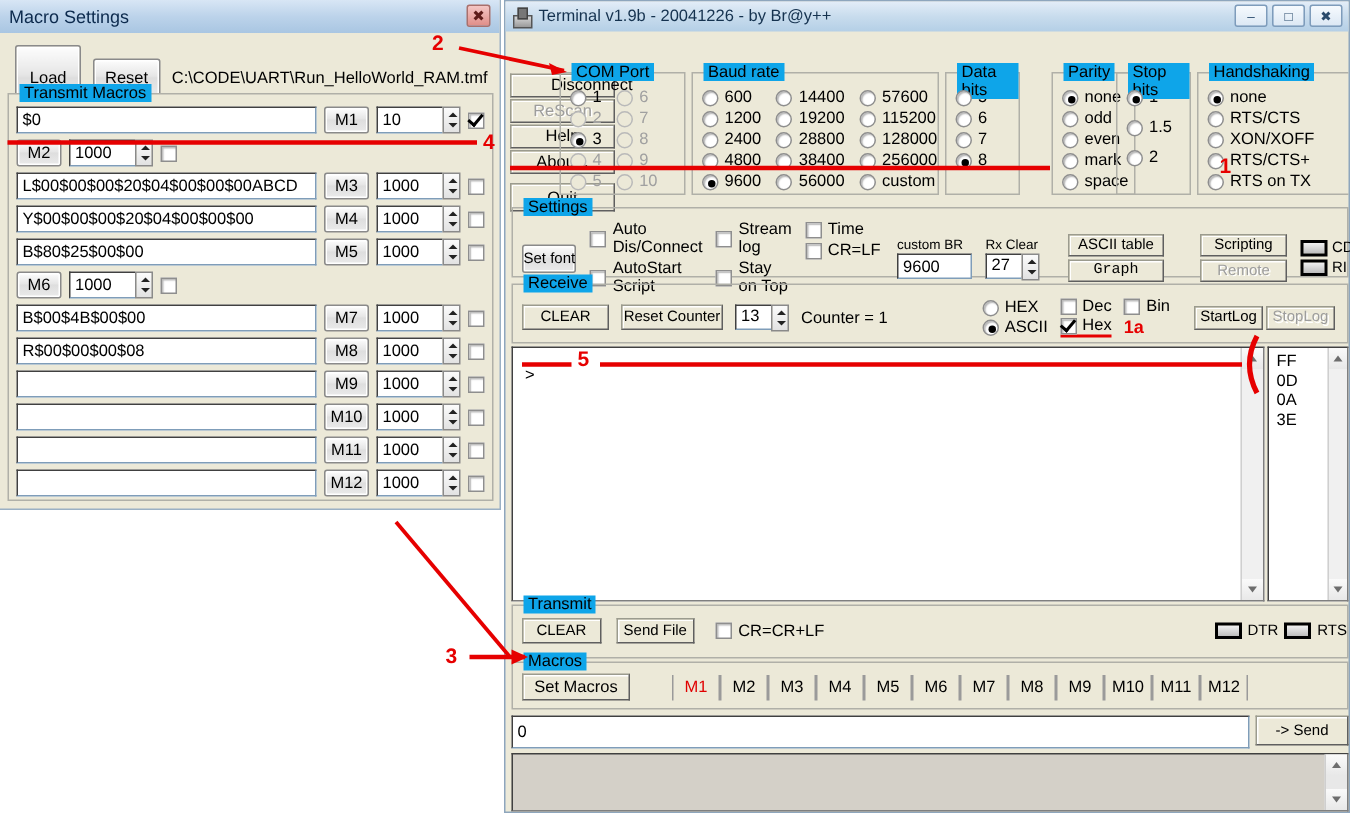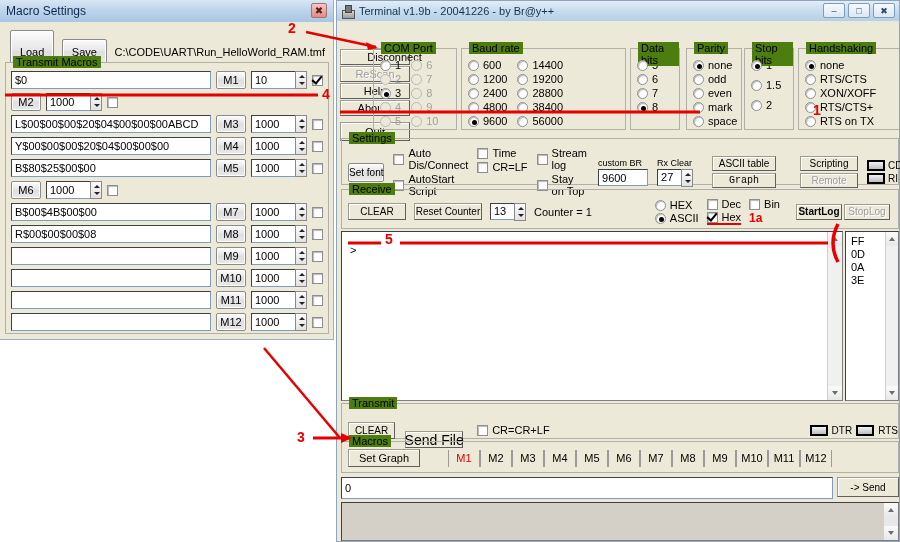--- a/index.html
+++ b/index.html
@@ -43,21 +43,21 @@
     padding:1px 3px;
     display:flex; align-items:center;
     overflow:hidden; white-space:nowrap;
   }
   .group {
     border:1px solid #b0b0a8;
     position:absolute;
   }
   .group > .glabel {
     position:absolute; top:-7px; left:7px;
-    background:#4d7c0f; padding:0 3px; font-size:11px;
+    background:#0ea5e9; padding:0 3px; font-size:11px;
   }
   .radio { width:11px; height:11px; border-radius:50%;
            background:#fff; border:1px solid #8e8e8e;
            box-shadow: inset 1px 1px 1px rgba(0,0,0,.28);
            display:inline-block; position:relative; flex:none; }
   .radio.on::after { content:""; position:absolute; left:3px; top:3px;
            width:5px; height:5px; border-radius:50%; background:#000; }
   .radio.dim { background:#ece9d8; border-color:#b9b9b9; box-shadow:none;}
   .chk { width:11px; height:11px; background:#fff; border:1px solid #8e8e8e;
          box-shadow: inset 1px 1px 1px rgba(0,0,0,.28);
@@ -144,21 +144,21 @@
      background:linear-gradient(#d8d8d8,#9a9a9a);border:1px solid #555;}
   .termicon::after{content:"";position:absolute;left:4px;top:0px;width:5px;height:6px;
      background:#777;border:1px solid #444;}
 
   #term-body { position:relative; flex:1; }
 
   
   #g-comport { left:36px; top:27px; width:84px; height:82px;}
   #g-baud    { left:124px; top:27px; width:165px; height:82px;}
   #g-databits{ left:293px; top:27px; width:50px; height:82px;}
-  #g-parity  { left:349px; top:27px; width:56px; height:82px;}
+  #g-parity  { left:364px; top:27px; width:56px; height:82px;}
   #g-stopbits{ left:407px; top:27px; width:50px; height:82px;}
   #g-hand    { left:461px; top:27px; width:101px; height:82px; border-right:none;}
   #g-settings{ left:4px; top:117px; width:558px; height:47px;}
   #g-receive { left:4px; top:168px; width:558px; height:40px;}
   #g-transmit{ left:4px; top:382px; width:558px; height:36px;}
   #g-macros  { left:4px; top:420px; width:558px; height:32px;}
 
   .grid2 { display:flex; padding:10px 5px 0 6px; gap:10px; }
   .gcol { display:flex; flex-direction:column; gap:2px; }
 
@@ -203,21 +203,21 @@
 
 <div id="macrowin">
 
   <div id="macro-titlebar">
     <span>Macro Settings</span>
     <div id="macro-close">✖</div>
   </div>
 
   <div id="macro-top">
     <div class="btn" style="width:76px;height:44px;">Load</div>
-    <div class="btn" style="width:76px;height:26px;">Save</div>
+    <div class="btn" style="width:76px;height:26px;">Reset</div>
     <span style="font-size:11px;">C:\CODE\UART\Run_HelloWorld_RAM.tmf</span>
   </div>
 
   <div class="group" id="macrolist-group">
     <span class="glabel">Transmit Macros</span>
     <div id="macro-rows" style="padding-top:6px;">
         <div class="macro-row">
           <div class="tfield mtext">$0</div>
           <div class="btn mname">M1</div>
           <div style="display:flex;">
@@ -473,20 +473,42 @@
               <span class="radio"></span>
               <span class="">28800</span>
             </div>
             <div class="rline">
               <span class="radio"></span>
               <span class="">38400</span>
             </div>
             <div class="rline">
               <span class="radio"></span>
               <span class="">56000</span>
+            </div>
+          </div>
+          <div class="gcol">
+            <div class="rline">
+              <span class="radio"></span>
+              <span class="">57600</span>
+            </div>
+            <div class="rline">
+              <span class="radio"></span>
+              <span class="">115200</span>
+            </div>
+            <div class="rline">
+              <span class="radio"></span>
+              <span class="">128000</span>
+            </div>
+            <div class="rline">
+              <span class="radio"></span>
+              <span class="">256000</span>
+            </div>
+            <div class="rline">
+              <span class="radio"></span>
+              <span class="">custom</span>
             </div>
           </div>
         </div>
     </div>
 
     <div class="group" id="g-databits">
       <span class="glabel">Data bits</span>
       <div class="grid2" id="databits-col">
           <div class="gcol">
             <div class="rline">
@@ -596,35 +618,35 @@
                 <span>Auto Dis/Connect</span>
               </div>
               <div class="rline">
                 <span class="chk"></span>
                 <span>AutoStart Script</span>
               </div>
             </div>
             <div class="gcol">
               <div class="rline">
                 <span class="chk"></span>
+                <span>Stream log</span>
+              </div>
+              <div class="rline">
+                <span class="chk"></span>
+                <span>Stay on Top</span>
+              </div>
+            </div>
+            <div class="gcol">
+              <div class="rline">
+                <span class="chk"></span>
                 <span>Time</span>
               </div>
               <div class="rline">
                 <span class="chk"></span>
                 <span>CR=LF</span>
-              </div>
-            </div>
-            <div class="gcol">
-              <div class="rline">
-                <span class="chk"></span>
-                <span>Stream log</span>
-              </div>
-              <div class="rline">
-                <span class="chk"></span>
-                <span>Stay on Top</span>
               </div>
             </div>
           </div>
         <div style="display:flex;flex-direction:column;gap:1px;margin-left:2px;">
           <span style="font-size:9px;">custom BR</span>
           <div class="tfield" style="width:50px;height:17px;">9600</div>
         </div>
         <div style="display:flex;flex-direction:column;gap:1px;">
           <span style="font-size:9px;">Rx Clear</span>
           <div style="display:flex;">
@@ -692,21 +714,21 @@
         <div style="display:flex;flex-direction:column;gap:1px;">
           <div class="rline">
               <span class="chk"></span>
             <span>Bin</span>
             </div>
           <div class="rline">
               <span class="ann" style="position:static;font-size:12px;">1a</span>
             </div>
         </div>
         <div style="display:flex;margin-left:8px;gap:2px;">
-          <div class="btn flat" style="width:46px;height:16px;font-size:10px;font-weight:bold;">StartLog</div>
+          <div class="btn flat" style="width:46px;height:16px;font-size:10px;">StartLog</div>
           <div class="btn flat disabled" style="width:46px;height:16px;font-size:10px;">StopLog</div>
         </div>
       </div>
     </div>
 
     <div id="rxarea">
       <div id="rxmain">
         <div id="rxtext">&gt;</div>
         <div class="vscroll">
           <div class="ar up">
@@ -732,38 +754,38 @@
               <span></span>
             </div>
         </div>
       </div>
     </div>
 
     <div class="group" id="g-transmit">
       <span class="glabel">Transmit</span>
       <div style="display:flex;align-items:center;padding:8px 0 0 6px;gap:10px;">
         <div class="btn flat" style="width:58px;height:17px;font-size:10px;">CLEAR</div>
-        <div class="btn flat" style="width:58px;height:17px;font-size:14px;margin-top:19px;">Send File</div>
+        <div class="btn flat" style="width:58px;height:17px;font-size:10px;">Send File</div>
         <div class="rline" style="margin-left:4px;">
           <span class="chk"></span>
           <span>CR=CR+LF</span>
         </div>
         <div style="display:flex;align-items:center;gap:4px;margin-left:250px;">
           <span class="ledbox"></span>
           <span style="font-size:10px;">DTR</span>
           <span class="ledbox"></span>
           <span style="font-size:10px;">RTS</span>
         </div>
       </div>
     </div>
 
     <div class="group" id="g-macros">
       <span class="glabel">Macros</span>
       <div style="display:flex;align-items:center;padding:7px 0 0 6px;gap:28px;">
-        <div class="btn flat" style="width:72px;height:18px;font-size:11px;">Set Graph</div>
+        <div class="btn flat" style="width:72px;height:18px;font-size:11px;">Set Macros</div>
         <div id="macrobuttons">
             <div class="mb active">M1</div>
             <div class="mb">M2</div>
             <div class="mb">M3</div>
             <div class="mb">M4</div>
             <div class="mb">M5</div>
             <div class="mb">M6</div>
             <div class="mb">M7</div>
             <div class="mb">M8</div>
             <div class="mb">M9</div>

